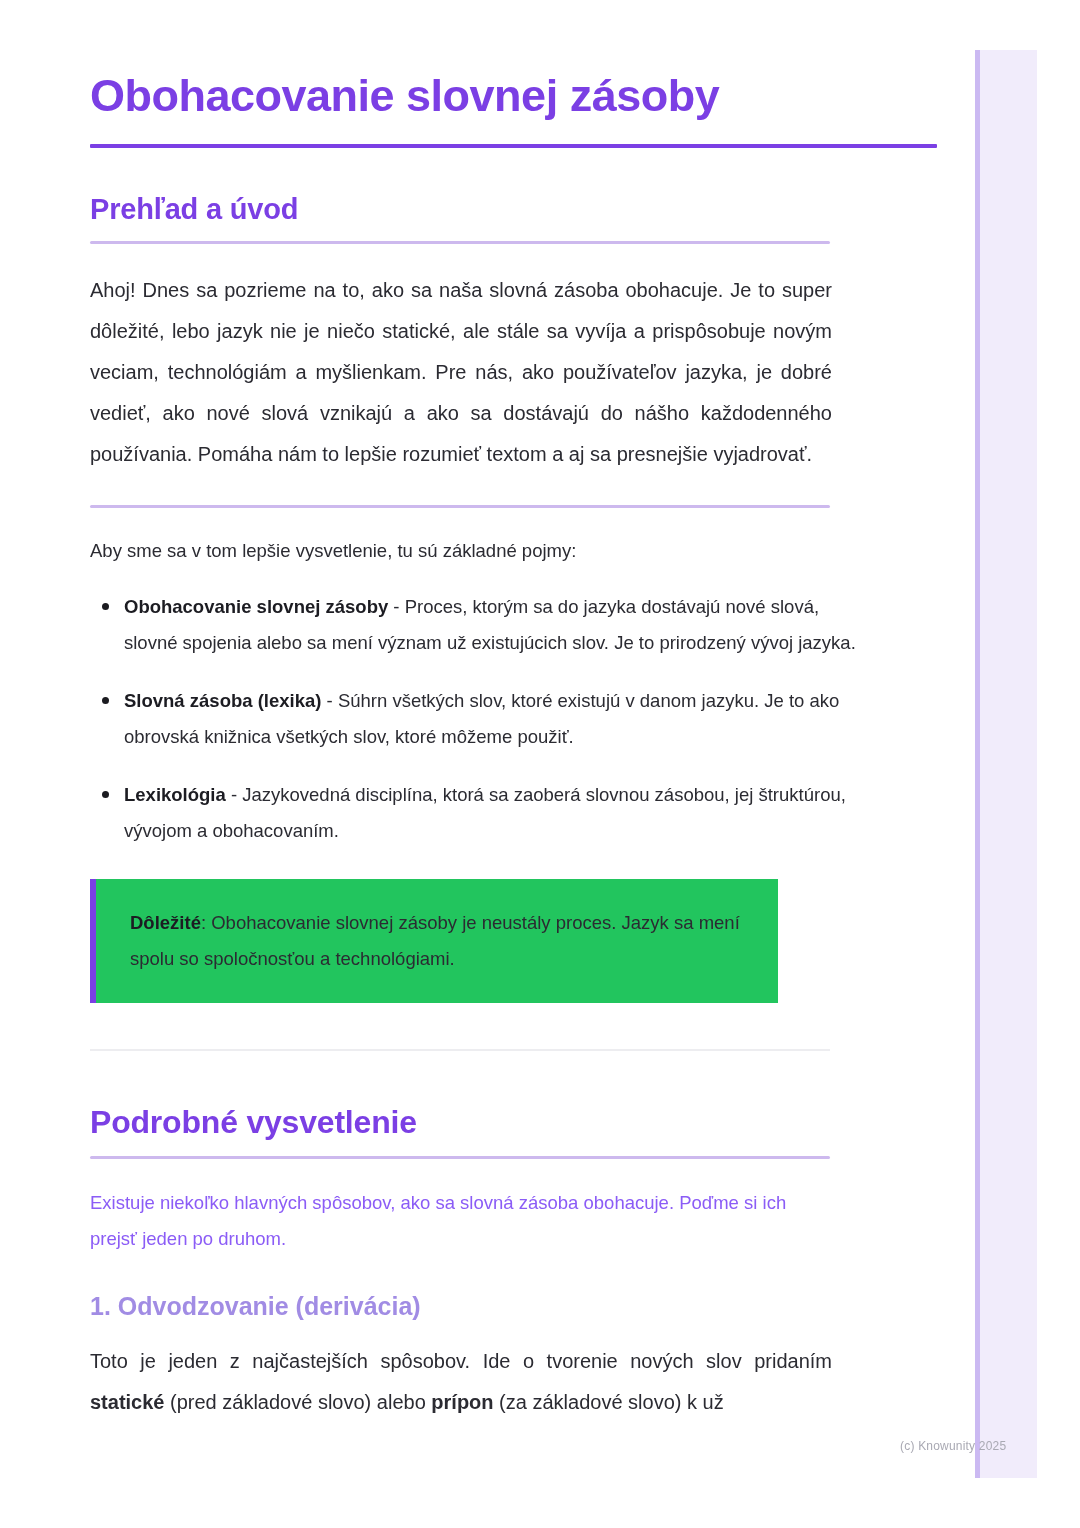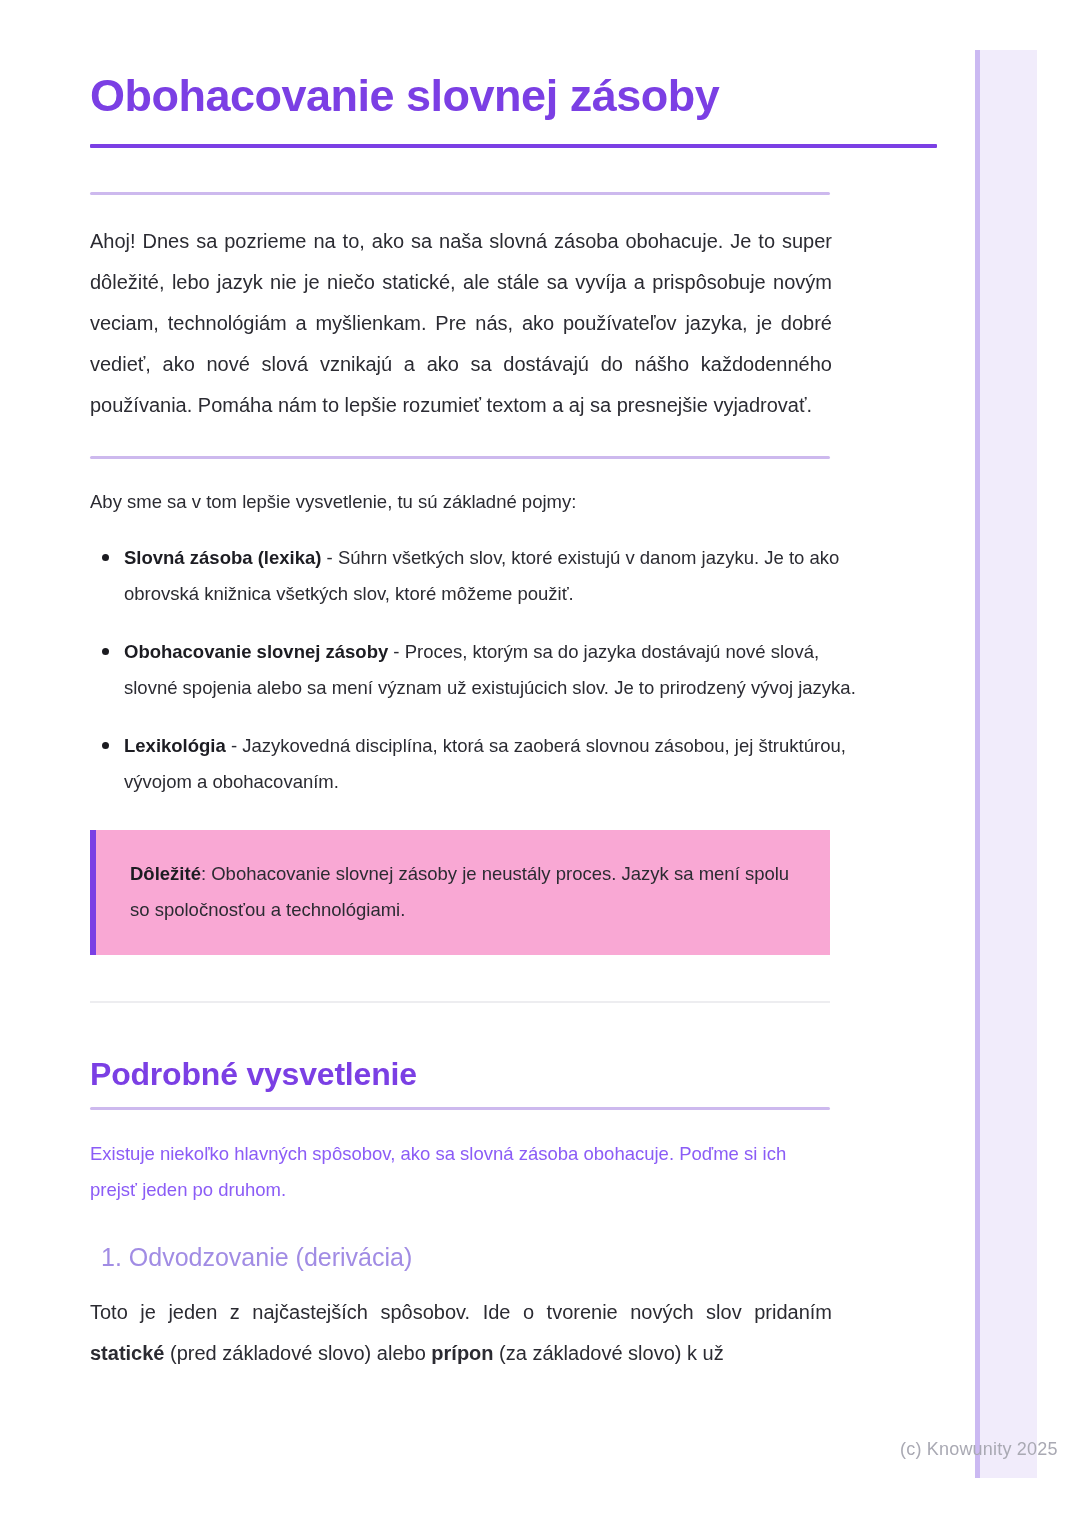--- a/index.html
+++ b/index.html
@@ -73,23 +73,23 @@
     height: 3px;
     background: #cdb9ee;
     width: 740px;
     margin: 0 0 26px 0;
     border-radius: 2px;
   }
 
   
   h3.section-h3 {
     font-size: 25px;
-    font-weight: normal;
+    font-weight: bold;
     color: #a18ce4;
-    margin: 0 0 20px 11px;
+    margin: 0 0 20px 0;
     line-height: 1.2;
   }
 
   
   p.body-text {
     font-size: 20px;
     line-height: 2.05;
     text-align: justify;
     margin: 0 0 30px 0;
     color: #2b2b32;
@@ -138,25 +138,25 @@
     top: 14px;
     width: 7px;
     height: 7px;
     border-radius: 50%;
     background: #1b1b20;
   }
   .term-name { font-weight: bold; color: #1c1c22; }
 
   
   .callout {
-    background: #f9a8d4;
+    background: #22c55e;
     border-left: 6px solid #7b3fe4;
     padding: 26px 30px 26px 34px;
     margin: 30px 0 0 0;
-    width: 740px;
+    width: 688px;
     box-sizing: border-box;
   }
   .callout p {
     margin: 0;
     font-size: 18.5px;
     line-height: 1.95;
     color: #2b2b32;
   }
   .callout-label { font-weight: bold; color: #1c1c22; }
 
@@ -166,50 +166,51 @@
     background: #ededf0;
     width: 740px;
     margin: 46px 0 52px 0;
   }
 
   
   .watermark {
     position: absolute;
     left: 900px;
     top: 1439px;
-    font-size: 18px;
+    font-size: 12px;
     color: #a9a9b3;
     white-space: nowrap;
     letter-spacing: 0.2px;
   }
 
   b { font-weight: bold; }
 </style>
 </head>
 <body>
 
 <div class="side-strip"></div>
 
 <div class="page">
 
   <h1 class="doc-title">Obohacovanie slovnej zásoby</h1>
   <div class="title-rule"></div>
 
+  <h2 class="section-h2">Prehľad a úvod</h2>
   <div class="h2-rule"></div>
   <p class="body-text">Ahoj! Dnes sa pozrieme na to, ako sa naša slovná zásoba obohacuje. Je to super dôležité, lebo jazyk nie je niečo statické, ale stále sa vyvíja a prispôsobuje novým veciam, technológiám a myšlienkam. Pre nás, ako používateľov jazyka, je dobré vedieť, ako nové slová vznikajú a ako sa dostávajú do nášho každodenného používania. Pomáha nám to lepšie rozumieť textom a aj sa presnejšie vyjadrovať.</p>
 
   <div class="h2-rule"></div>
   <p class="lead-text">Aby sme sa v tom lepšie vysvetlenie, tu sú základné pojmy:</p>
 
   <ul class="term-list">
     <li>
-      <span class="term-name">Slovná zásoba (lexika)</span><span> - </span><span>Súhrn všetkých slov, ktoré existujú v danom jazyku. Je to ako obrovská knižnica všetkých slov, ktoré môžeme použiť.</span>
+      <span class="term-name">Obohacovanie slovnej zásoby</span><span> - </span><span>Proces, ktorým sa do jazyka dostávajú nové slová, slovné spojenia alebo sa mení význam už existujúcich slov. Je to prirodzený vývoj jazyka.</span>
     </li>
     <li>
-      <span class="term-name">Obohacovanie slovnej zásoby</span><span> - </span><span>Proces, ktorým sa do jazyka dostávajú nové slová, slovné spojenia alebo sa mení význam už existujúcich slov. Je to prirodzený vývoj jazyka.</span>
+      <span class="term-name">Slovná zásoba (lexika)</span><span> - </span><span>Súhrn všetkých slov, ktoré existujú v danom jazyku. Je to ako obrovská knižnica všetkých slov, ktoré môžeme použiť.</span>
     </li>
     <li>
       <span class="term-name">Lexikológia</span><span> - </span><span>Jazykovedná disciplína, ktorá sa zaoberá slovnou zásobou, jej štruktúrou, vývojom a obohacovaním.</span>
     </li>
   </ul>
 
   <div class="callout">
     <p><span class="callout-label">Dôležité</span><span>: </span><span>Obohacovanie slovnej zásoby je neustály proces. Jazyk sa mení spolu so spoločnosťou a technológiami.</span></p>
   </div>
 

